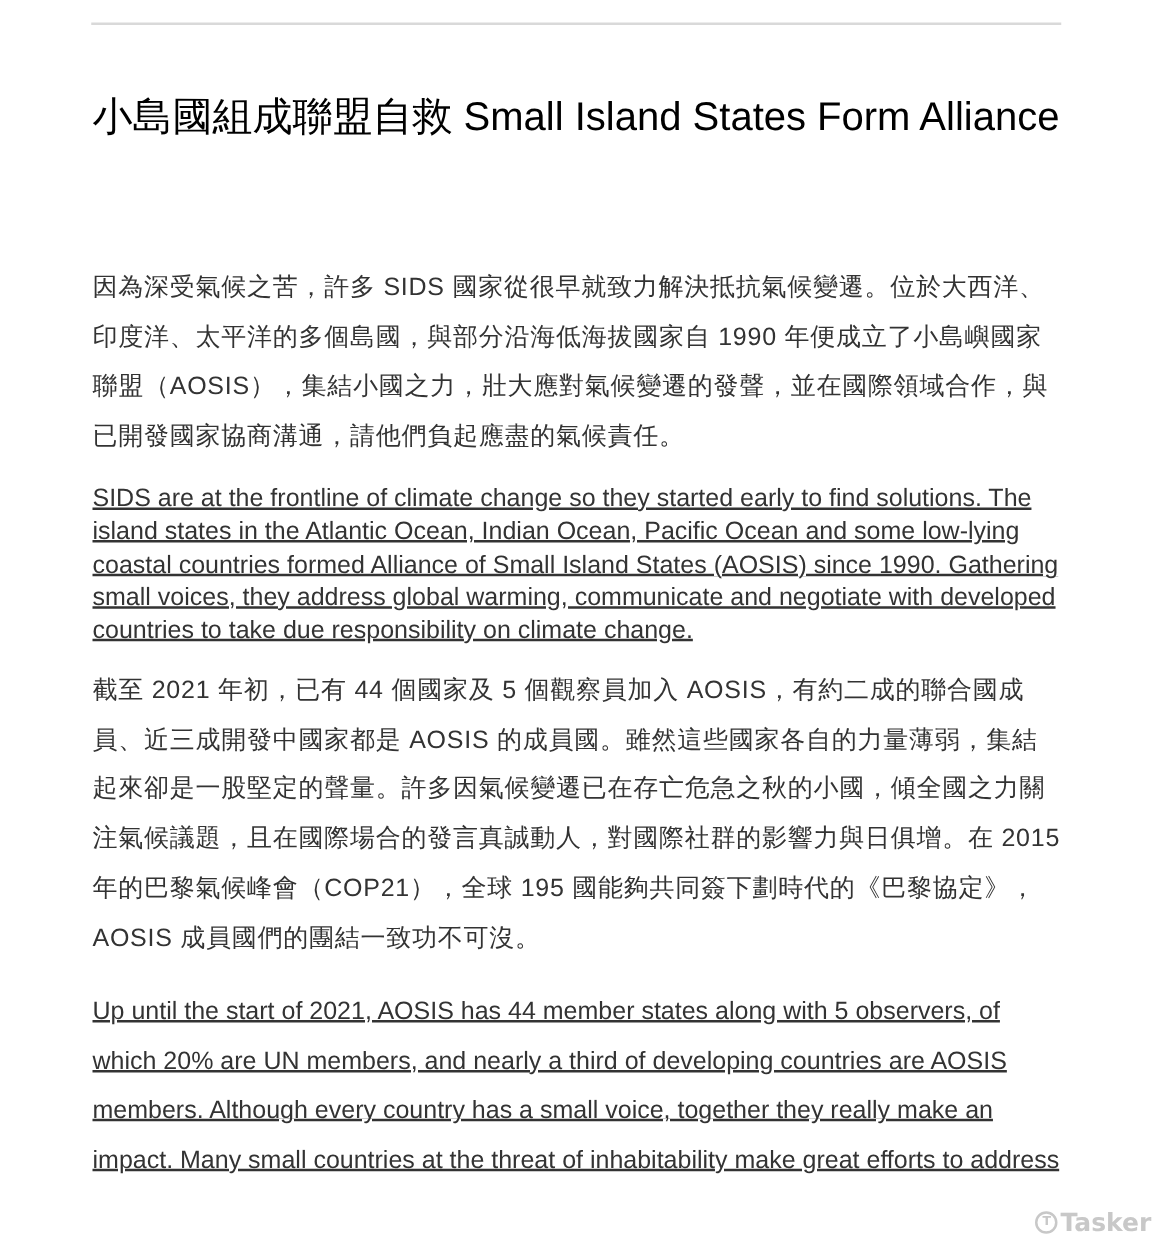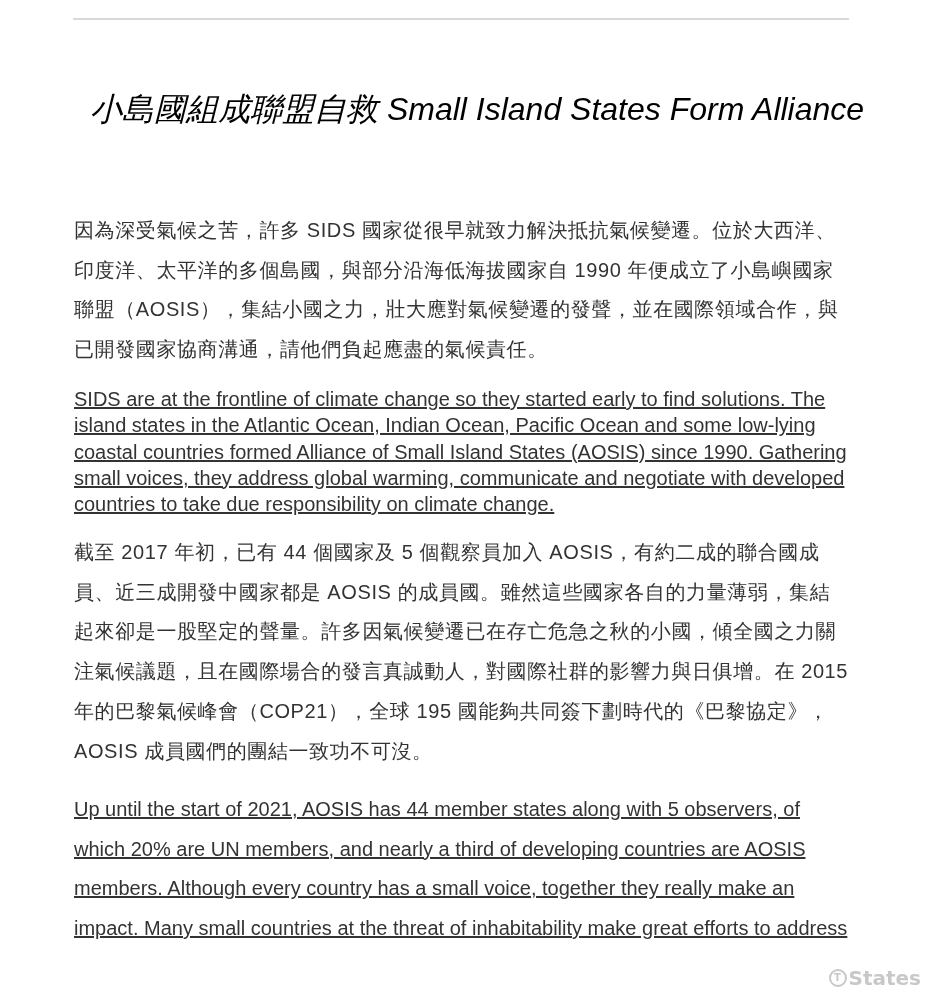--- a/index.html
+++ b/index.html
@@ -20,26 +20,25 @@
     top: 18px;
     width: 776px;
     height: 0;
     border-top: 2px solid #d9d9d9;
   }
   .title {
     position: absolute;
     left: 74px;
     top: 60px;
     width: 776px;
-    margin: 16px;
+    margin: 0;
     font-size: 32px;
     font-weight: normal;
     line-height: 66px;
     color: #000000;
-    font-style: italic;
   }
   .para {
     position: absolute;
     left: 74px;
     width: 776px;
     margin: 0;
     font-size: 20px;
     color: #333333;
   }
   .p-zh-1 { top: 211px; line-height: 39.7px; letter-spacing: 0.6px; }
@@ -77,21 +76,21 @@
 
 <div>
   <div class="rule"></div>
 
   <h1 class="title">小島國組成聯盟自救 Small Island States Form Alliance</h1>
 
   <p class="para p-zh-1">因為深受氣候之苦，許多 SIDS 國家從很早就致力解決抵抗氣候變遷。位於大西洋、印度洋、太平洋的多個島國，與部分沿海低海拔國家自 1990 年便成立了小島嶼國家聯盟（AOSIS），集結小國之力，壯大應對氣候變遷的發聲，並在國際領域合作，與已開發國家協商溝通，請他們負起應盡的氣候責任。</p>
 
   <p class="para p-en-1">SIDS are at the frontline of climate change so they started early to find solutions. The island states in the Atlantic Ocean, Indian Ocean, Pacific Ocean and some low-lying coastal countries formed Alliance of Small Island States (AOSIS) since 1990. Gathering small voices, they address global warming, communicate and negotiate with developed countries to take due responsibility on climate change.</p>
 
-  <p class="para p-zh-2">截至 2017 年初，已有 44 個國家及 5 個觀察員加入 AOSIS，有約二成的聯合國成員、近三成開發中國家都是 AOSIS 的成員國。雖然這些國家各自的力量薄弱，集結起來卻是一股堅定的聲量。許多因氣候變遷已在存亡危急之秋的小國，傾全國之力關注氣候議題，且在國際場合的發言真誠動人，對國際社群的影響力與日俱增。在 2015 年的巴黎氣候峰會（COP21），全球 195 國能夠共同簽下劃時代的《巴黎協定》，AOSIS 成員國們的團結一致功不可沒。</p>
+  <p class="para p-zh-2">截至 2021 年初，已有 44 個國家及 5 個觀察員加入 AOSIS，有約二成的聯合國成員、近三成開發中國家都是 AOSIS 的成員國。雖然這些國家各自的力量薄弱，集結起來卻是一股堅定的聲量。許多因氣候變遷已在存亡危急之秋的小國，傾全國之力關注氣候議題，且在國際場合的發言真誠動人，對國際社群的影響力與日俱增。在 2015 年的巴黎氣候峰會（COP21），全球 195 國能夠共同簽下劃時代的《巴黎協定》，AOSIS 成員國們的團結一致功不可沒。</p>
 
   <p class="para p-en-2">Up until the start of 2021, AOSIS has 44 member states along with 5 observers, of which 20% are UN members, and nearly a third of developing countries are AOSIS members. Although every country has a small voice, together they really make an impact. Many small countries at the threat of inhabitability make great efforts to address</p>
 </div>
 
 <div class="watermark">
   <span class="watermark-icon">T</span>
-  <span>States</span>
+  <span>Tasker</span>
 </div>
 
 </body></html>

